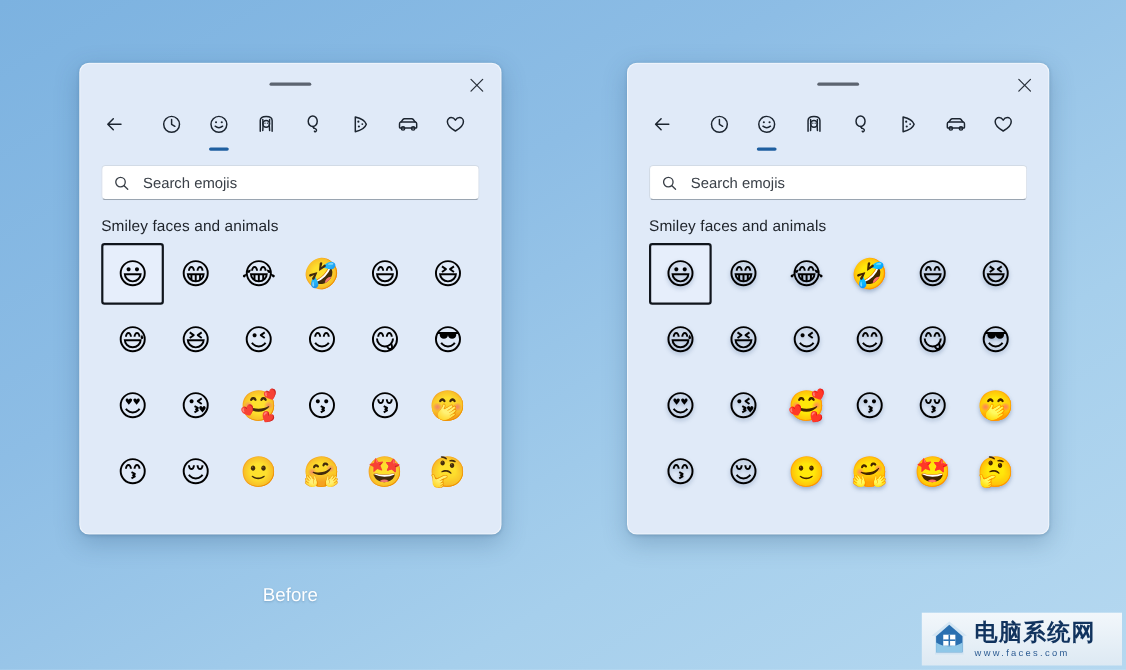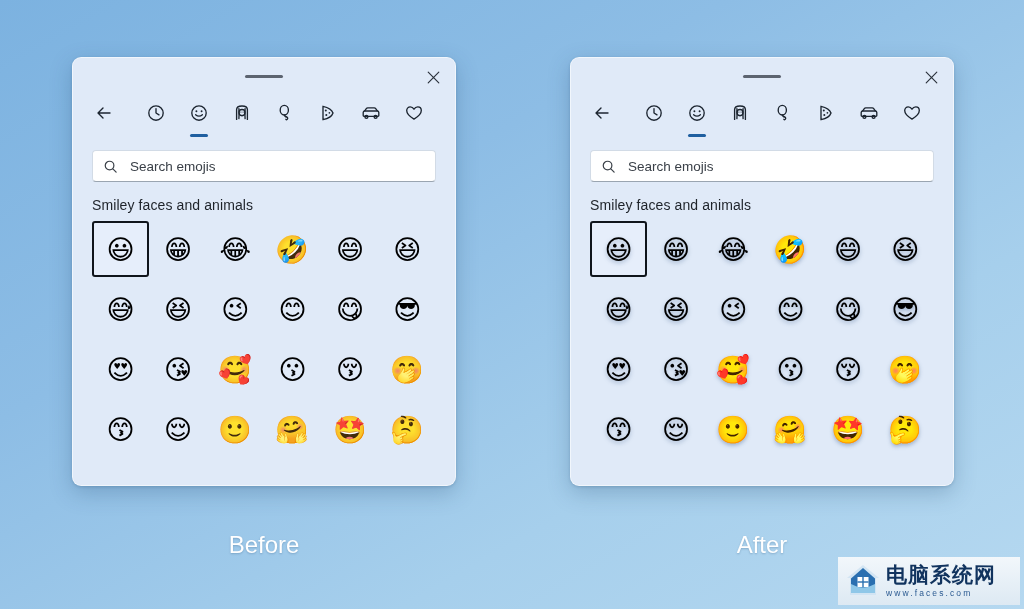--- a/index.html
+++ b/index.html
@@ -160,21 +160,21 @@
     filter: drop-shadow(0 2px 2px rgba(40,70,110,0.35)) saturate(1.18) contrast(1.07);
   }
   .panel.before .emoji-glyph {
     filter: saturate(1.02);
   }
 
   
   .caption {
     position: absolute;
     top: 531px;
-    font-size: 24px;
+    font-size: 17px;
     color: #ffffff;
     text-shadow: 0 1px 2px rgba(40,80,120,0.3);
     width: 384px;
     text-align: center;
   }
   .caption.before { left: 72px; }
   .caption.after  { left: 570px; }
 
   
   .watermark {
@@ -562,21 +562,20 @@
             <span class="emoji-glyph">🤩</span>
           </div>
           <div class="emoji-cell">
             <span class="emoji-glyph">🤔</span>
           </div>
         </div>
       </div>
     </div>
 
   <div class="caption before">Before</div>
-  <div class="caption after">After</div>
 
   <div class="watermark">
     <div class="wm-logo">
       <svg width="40" height="40" viewBox="0 0 40 40" aria-hidden="true">
         <path d="M20 4 L36 17 L33 17 L33 34 L7 34 L7 17 L4 17 Z" fill="#cfe3f2" opacity="0.85"></path>
         <path d="M20 7 L32 17.5 L32 32 L8 32 L8 17.5 Z" fill="#2a6fb0"></path>
         <path d="M8 23 Q20 30 32 23 L32 32 L8 32 Z" fill="#8fc7e8"></path>
         <rect x="14.5" y="16" width="11" height="10" fill="#ffffff"></rect>
         <rect x="19.3" y="16" width="1.4" height="10" fill="#2a6fb0"></rect>
         <rect x="14.5" y="20.3" width="11" height="1.4" fill="#2a6fb0"></rect>

